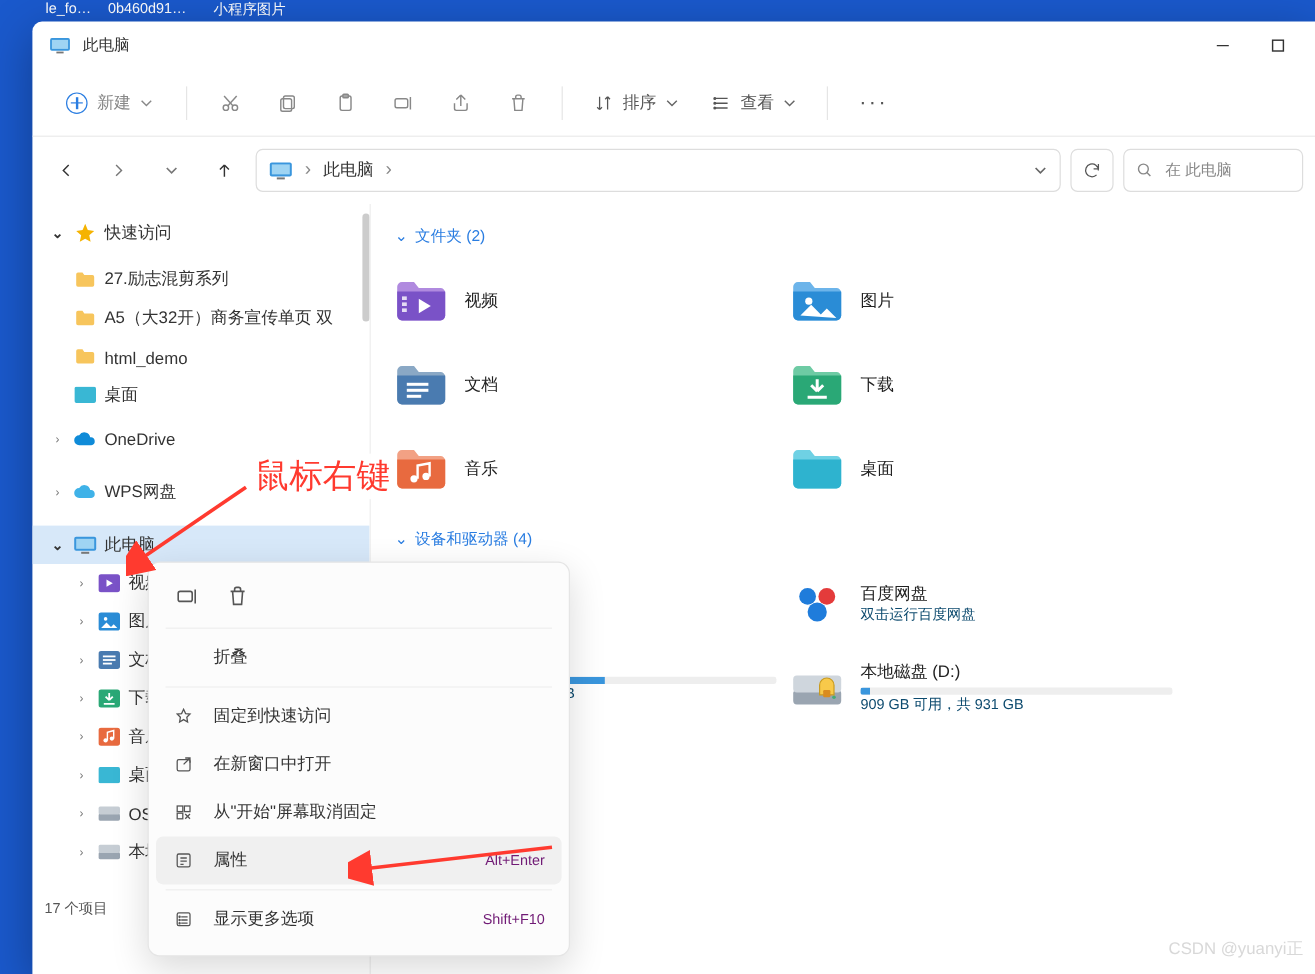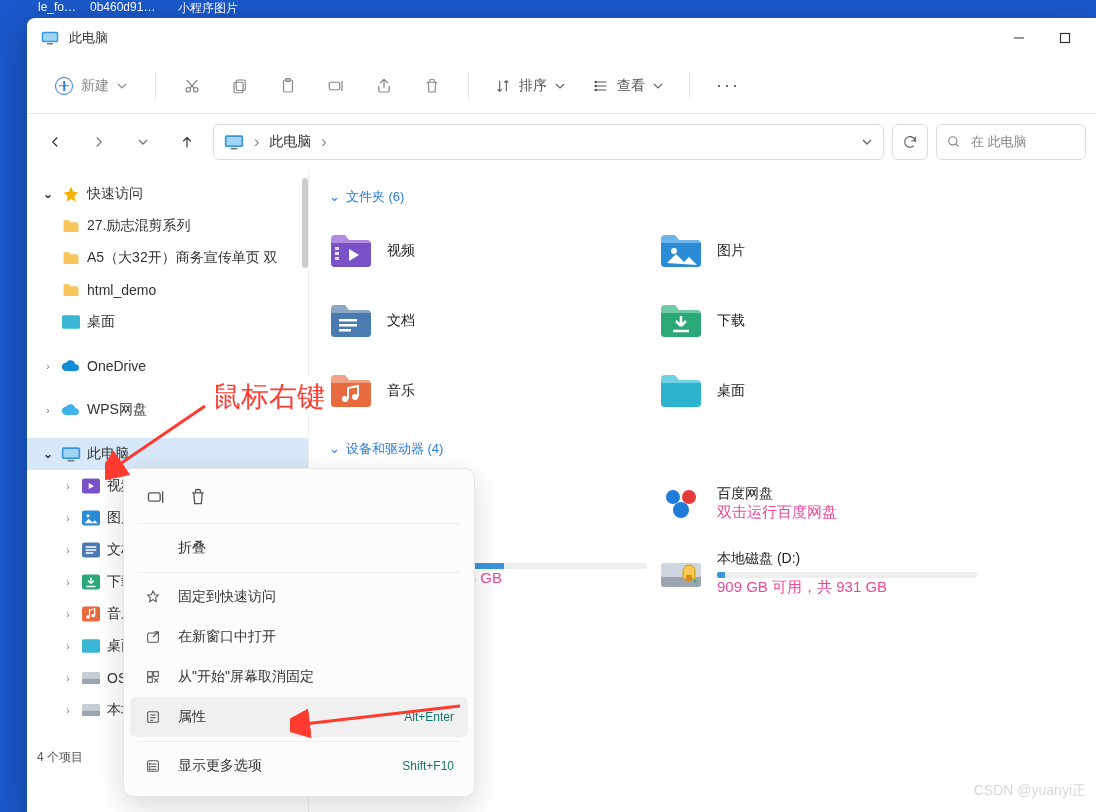--- a/index.html
+++ b/index.html
@@ -33,46 +33,46 @@
 .refresh { width:36px; height:36px; display:flex; align-items:center; justify-content:center; border:1px solid #ddd; border-radius:6px; color:#555;}
 .search { width:150px; height:25px; border:1px solid #ddd; border-left:1px solid #ddd; border-radius:6px; display:flex; align-items:center; padding:17px 10px; gap:10px; color:#888; font-size:13px; overflow:hidden;text-align:center;}
 
 .body { flex:1; display:flex; min-height:0; position:relative;}
 .sidebar { width:282px; border-right:1px solid #eee; padding:8px 0; font-size:14px; overflow:hidden; position:relative;}
 .sitem { display:flex; align-items:center; height:32px; padding-left:14px; gap:6px; white-space:nowrap; overflow:hidden; color:#333;}
 .sitem.sel { background:#d7e8f9; }
 .sitem .tw { width:14px; color:#777; font-size:10px; text-align:center;}
 .sitem .tw.blk { color:#333; font-size:12px; font-weight:bold; }
 .sitem .ic { width:20px; height:18px; display:flex; align-items:center; justify-content:center; }
-.sitem.ind1 { padding-left:34px; }
+.sitem.ind1 { padding-left:34px;align-items:flex-end; }
 .sitem.ind2 { padding-left:34px; }
 .status { position:absolute; left:10px; bottom:46px; font-size:12px; color:#555; }
 .sidebar-scroll { position:absolute; right:0; top:8px; width:6px; height:90px; background:#ccc; border-radius:3px;}
 
 .content { flex:1; padding:14px 20px; overflow:hidden; }
 .grp-hdr { color:#2a7de1; font-size:13px; margin:4px 0 14px; }
 .grp-hdr .c { color:#2a7de1; margin-right:6px; }
 .grid { display:grid; grid-template-columns:320px 320px; gap:8px 10px; margin-bottom:18px; }
 .card { display:flex; align-items:center; gap:14px; height:62px; }
 .card .big { width:44px; height:40px; }
 .card .txt { font-size:14px; color:#222; line-height:1.4; }
-.card .sub { font-size:15px; color:#ec4899; }
+.card .sub { font-size:12px; color:#0c4a6e; }
 .bar { width:260px; height:6px; background:#eee; border-radius:2px; margin-top:4px; position:relative; overflow:hidden;}
 .barf { position:absolute; left:0; top:0; bottom:0; background:#3a96dd; }
 
 
 .ctx { position:absolute; left:123px; top:468px; width:352px; background:#fcfcfc; border:1px solid #e5e5e5; border-radius:10px; box-shadow:0 10px 30px rgba(0,0,0,.15); padding:10px 6px; z-index:100; }
 .ctx-top { display:flex; gap:18px; padding:6px 14px 10px; }
 .ctx-top .cib { width:24px; height:24px; display:flex; align-items:center; justify-content:center; color:#555;}
 .ctx-sep { height:1px; background:#eee; margin:4px 8px; }
 .ctx-item { display:flex; align-items:center; height:40px; padding:0 14px; gap:16px; font-size:14px; color:#333; border-radius:6px;}
 .ctx-item.hov { background:#f0f0f0; }
 .ctx-item .ci { width:18px; height:18px; color:#555; display:flex; align-items:center; justify-content:center;}
 .ctx-item .lab { flex:1; }
-.ctx-item .sc { font-size:12px; color:#0f766e;text-align:right; }
+.ctx-item .sc { font-size:12px; color:#701a75;text-align:right; }
 
 
 .anno-text { position:absolute; left:163px; top:378px; color:#ff3a2f; font-size:28px; font-weight:500; z-index:200; background:rgba(255,255,255,.9); padding:0 2px;margin-left:48px; }
 .arrow1 { position:absolute; left:105px; top:400px; z-index:199; pointer-events:none;}
 .arrow2 { position:absolute; left:290px; top:700px; z-index:199; pointer-events:none;}
 .watermark { position:absolute; right:10px; bottom:12px; color:rgba(200,200,200,.7); font-size:14px; z-index:300;}
 
 
 svg { display:block; }
 </style>
@@ -389,25 +389,25 @@
           <span class="tw">›</span>
           <span class="ic">
             <svg width="18" height="14" viewBox="0 0 24 16">
               <rect y="8" width="24" height="8" rx="2" fill="#9aa5b1"></rect>
               <rect width="24" height="9" rx="2" fill="#c6cdd4"></rect>
             </svg>
           </span>
           <span>本地磁</span>
         </div>
 
-      <div class="status">4 个项目</div>
+      <div class="status">17 个项目</div>
     </div>
 
     <div class="content">
-      <div class="grp-hdr"><span class="c">⌄</span><span>文件夹 (6)</span></div>
+      <div class="grp-hdr"><span class="c">⌄</span><span>文件夹 (2)</span></div>
       <div class="grid">
         <div class="card">
             <span class="big">
               <svg viewBox="0 0 44 40">
                 <path fill="#b08adf" d="M2 8a4 4 0 014-4h10l4 5h18a4 4 0 014 4v19a4 4 0 01-4 4H6a4 4 0 01-4-4z"></path>
                 <path fill="#7a52c7" d="M2 12h40v20a4 4 0 01-4 4H6a4 4 0 01-4-4z"></path>
                 <rect x="6" y="16" width="4" height="3" fill="#fff" opacity=".8"></rect>
                 <rect x="6" y="21" width="4" height="3" fill="#fff" opacity=".8"></rect>
                 <rect x="6" y="26" width="4" height="3" fill="#fff" opacity=".8"></rect>
                 <polygon points="20,18 20,30 30,24" fill="#fff"></polygon>

